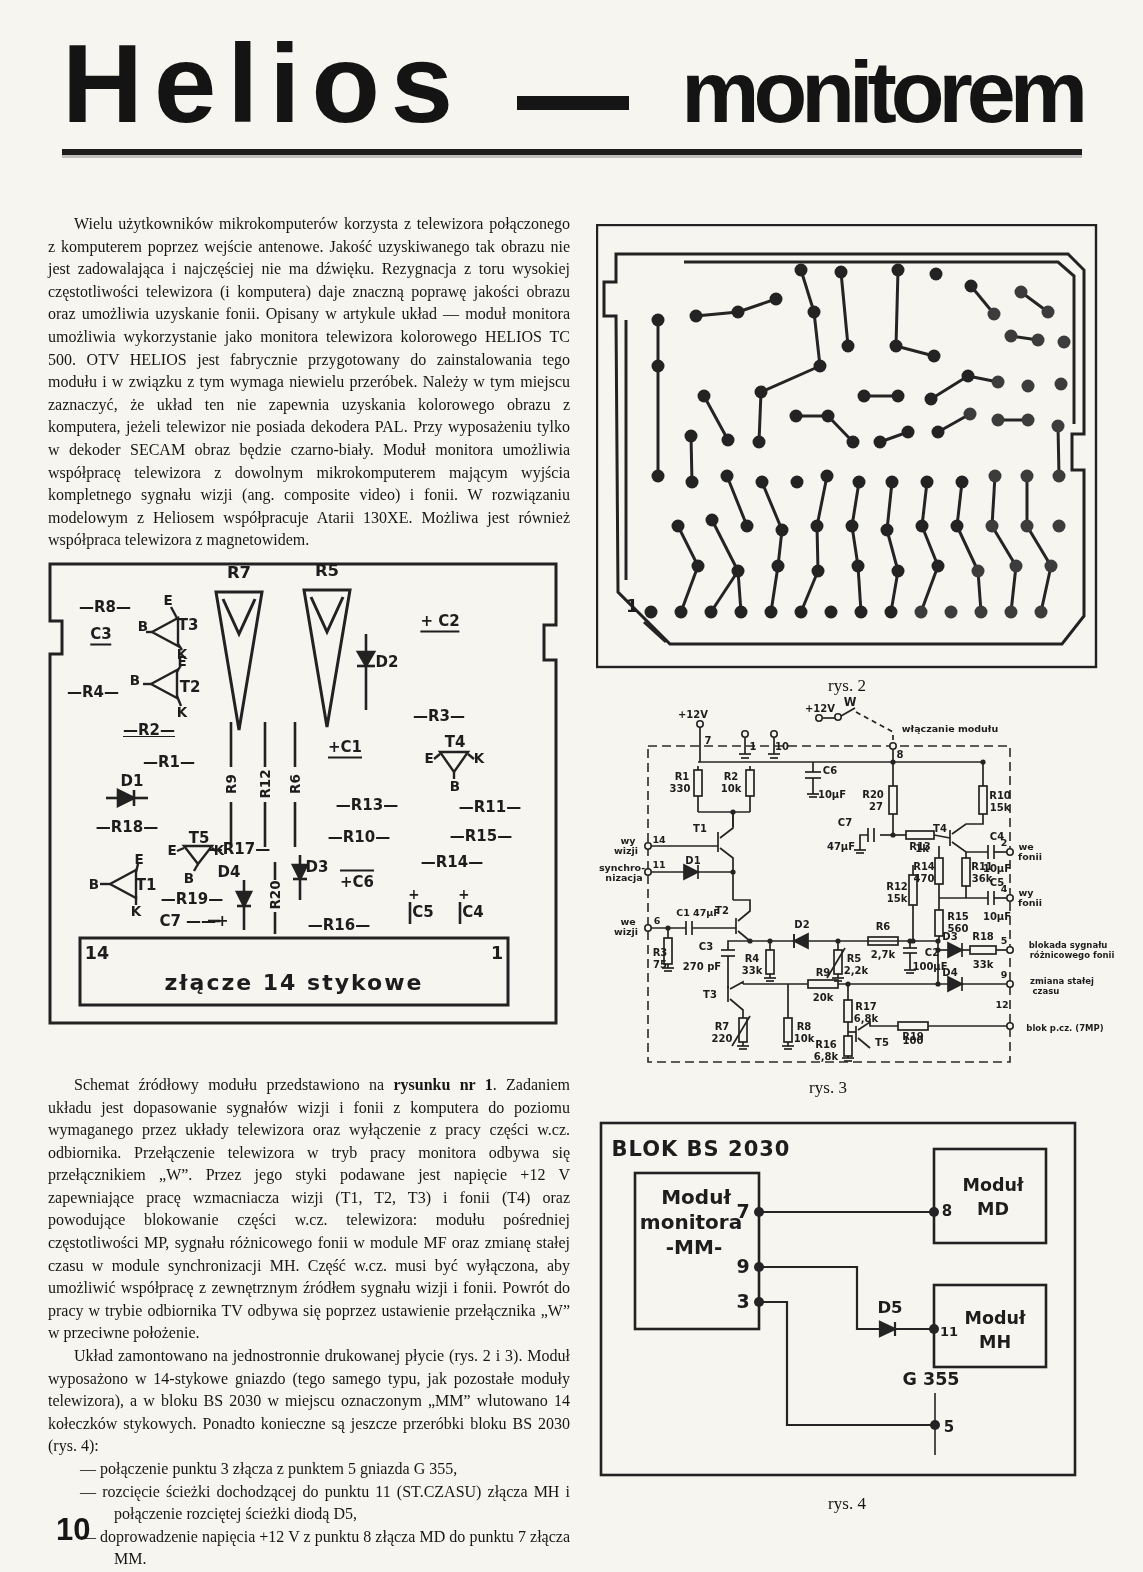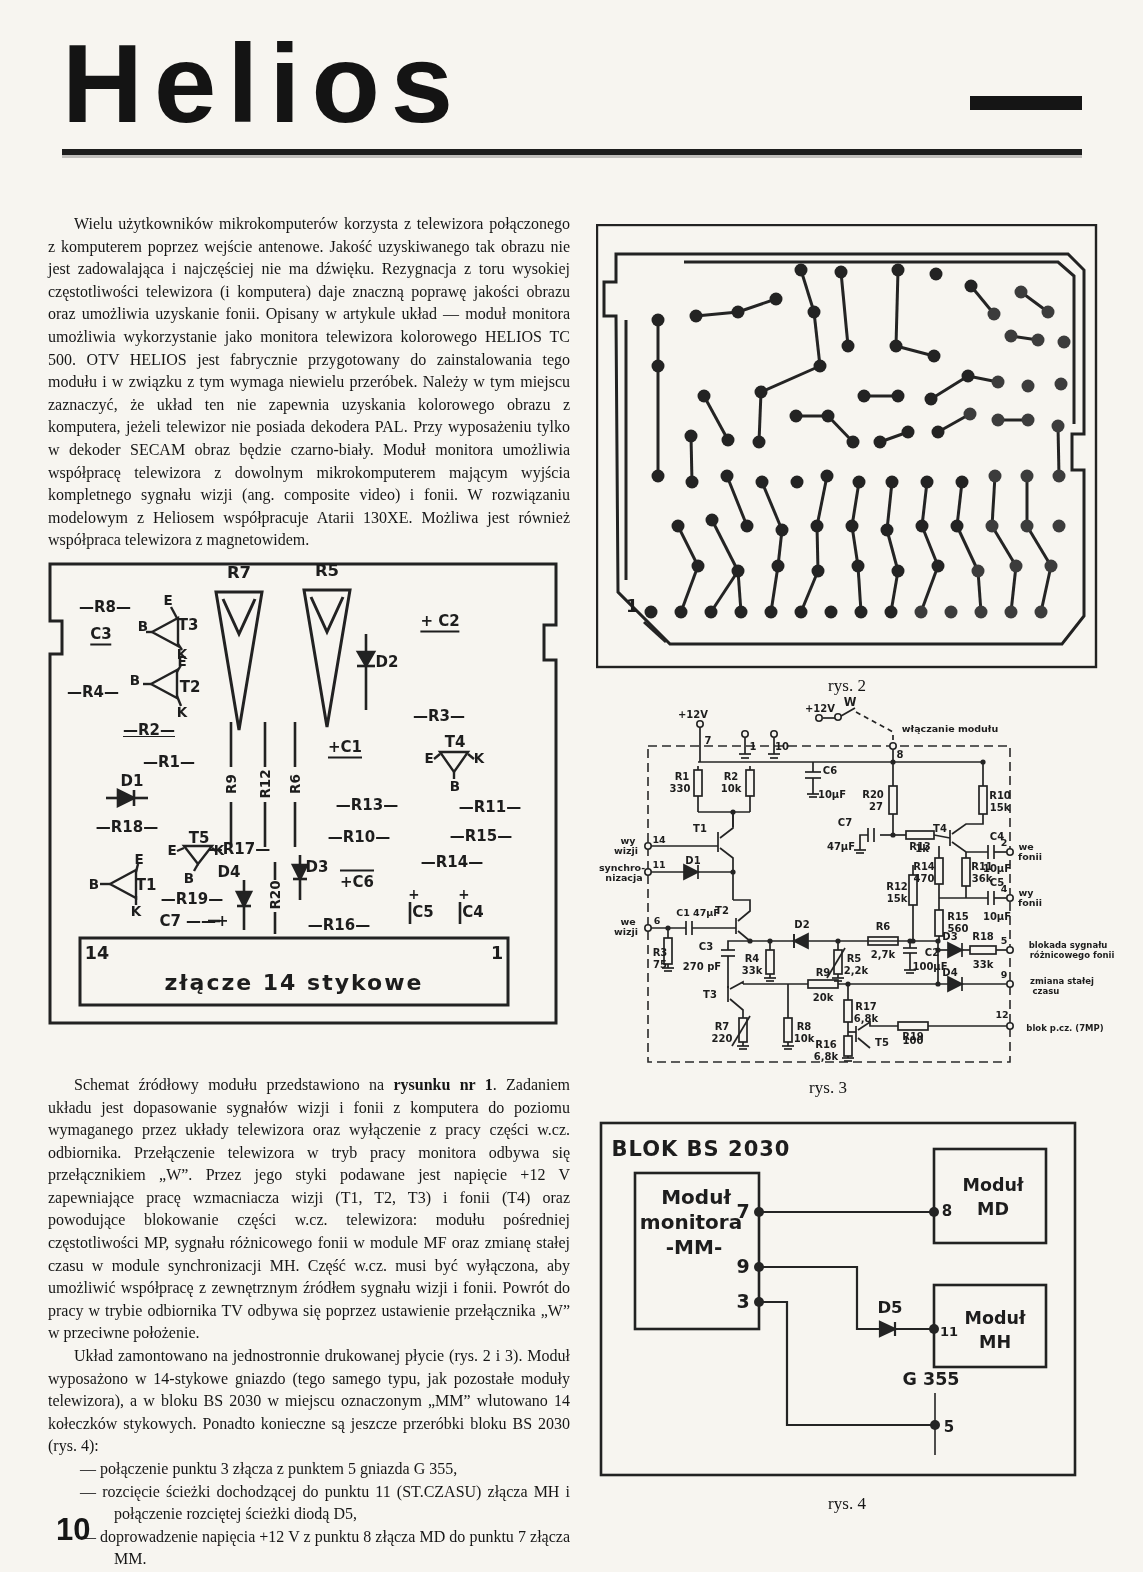--- a/index.html
+++ b/index.html
@@ -49,20 +49,21 @@
   .capr{position:absolute;text-align:center;font-size:17px;font-family:"Liberation Serif",serif;}
 </style>
 </head>
 <body>
 
 <div class="page">
 
   <div class="title-row">
     <span class="title-w1">Helios</span>
     <span class="title-dash"></span>
+    <span class="title-w2">monitorem</span>
   </div>
   <div class="title-rule"></div>
 
   <div class="col-left">
     <p class="body ind">Wielu użytkowników mikrokomputerów korzysta z telewizora połączonego z komputerem poprzez wejście antenowe. Jakość uzyskiwanego tak obrazu nie jest zadowalająca i najczęściej nie ma dźwięku. Rezygnacja z toru wysokiej częstotliwości telewizora (i komputera) daje znaczną poprawę jakości obrazu oraz umożliwia uzyskanie fonii. Opisany w artykule układ — moduł monitora umożliwia wykorzystanie jako monitora telewizora kolorowego HELIOS TC 500. OTV HELIOS jest fabrycznie przygotowany do zainstalowania tego modułu i w związku z tym wymaga niewielu przeróbek. Należy w tym miejscu zaznaczyć, że układ ten nie zapewnia uzyskania kolorowego obrazu z komputera, jeżeli telewizor nie posiada dekodera PAL. Przy wyposażeniu tylko w dekoder SECAM obraz będzie czarno-biały. Moduł monitora umożliwia współpracę telewizora z dowolnym mikrokomputerem mającym wyjścia kompletnego sygnału wizji (ang. composite video) i fonii. W rozwiązaniu modelowym z Heliosem współpracuje Atarii 130XE. Możliwa jest również współpraca telewizora z magnetowidem.</p>
 
     <div class="fig-block" style="height:478px;margin-top:10px;">
       <div class="fig" style="width:510px;height:478px;">
         <svg width="510" height="478" viewBox="0 0 510 478">
           <g stroke="#222" stroke-width="3" fill="none">
@@ -634,21 +635,21 @@
       <span class="dlab f9" style="left: 432px; top: 156px;">fonii</span>
       <span class="dlab f9" style="left: 406px; top: 188px;">4</span>
       <span class="dlab f9" style="left: 428px; top: 192px;">wy</span>
       <span class="dlab f9" style="left: 432px; top: 202px;">fonii</span>
       <span class="dlab f9" style="left: 406px; top: 240px;">5</span>
       <span class="dlab f8" style="left: 470px; top: 245px;">blokada sygnału</span>
       <span class="dlab f8" style="left: 474px; top: 255px;">różnicowego fonii</span>
       <span class="dlab f9" style="left: 406px; top: 274px;">9</span>
       <span class="dlab f8" style="left: 464px; top: 281px;">zmiana stałej</span>
       <span class="dlab f8" style="left: 448px; top: 291px;">czasu</span>
-      <span class="dlab f9" style="left: 404px; top: 314px;">12</span>
+      <span class="dlab f9" style="left: 404px; top: 304px;">12</span>
       <span class="dlab f8" style="left: 467px; top: 328px;">blok p.cz. (7MP)</span>
     </div>
   <div class="capr" style="left:598px;top:1078px;width:460px;">rys. 3</div>
 
   <div class="fig figabs" style="left:597px;top:1115px;width:500px;height:370px;">
     <svg width="500" height="370" viewBox="0 0 500 370">
       <rect x="4" y="8" width="474" height="352" fill="none" stroke="#222" stroke-width="2.6"></rect>
       <rect x="38" y="58" width="124" height="156" fill="none" stroke="#222" stroke-width="2.6"></rect>
       <rect x="337" y="34" width="112" height="94" fill="none" stroke="#222" stroke-width="2.6"></rect>
       <rect x="337" y="170" width="112" height="82" fill="none" stroke="#222" stroke-width="2.6"></rect>

